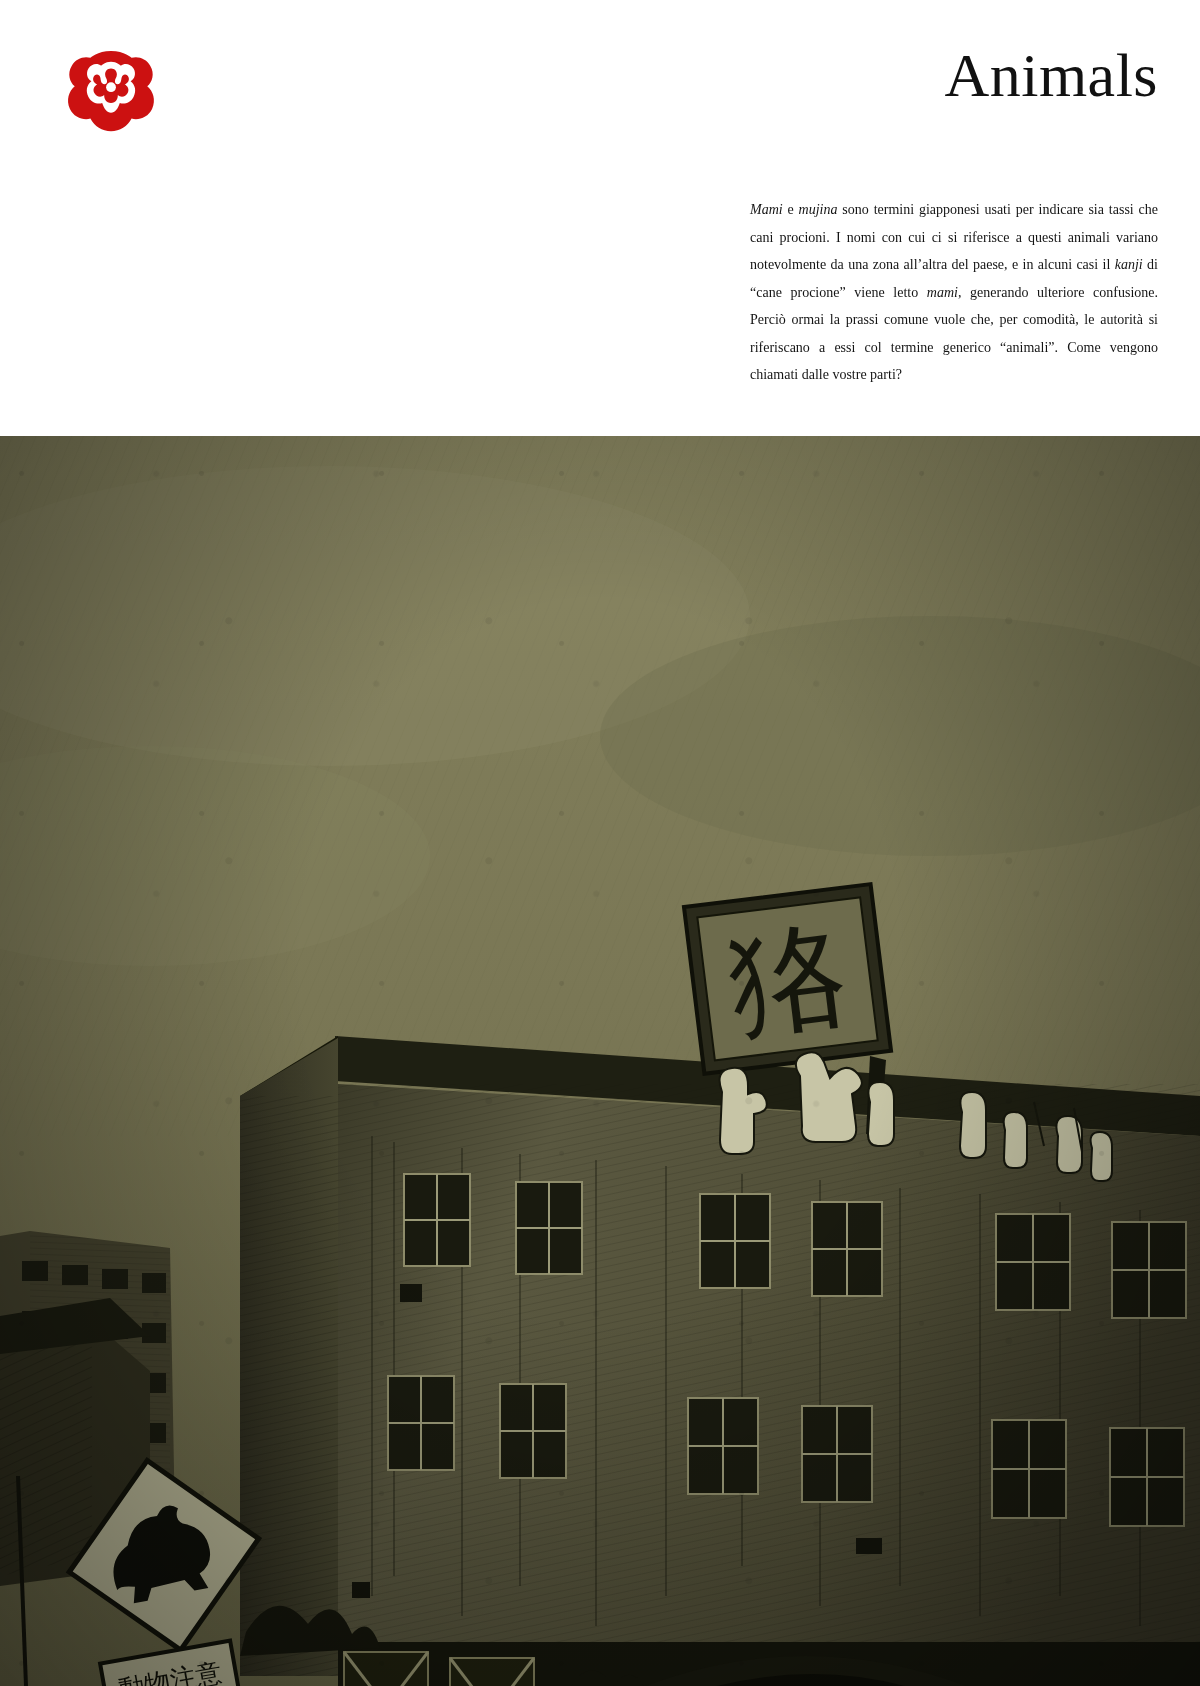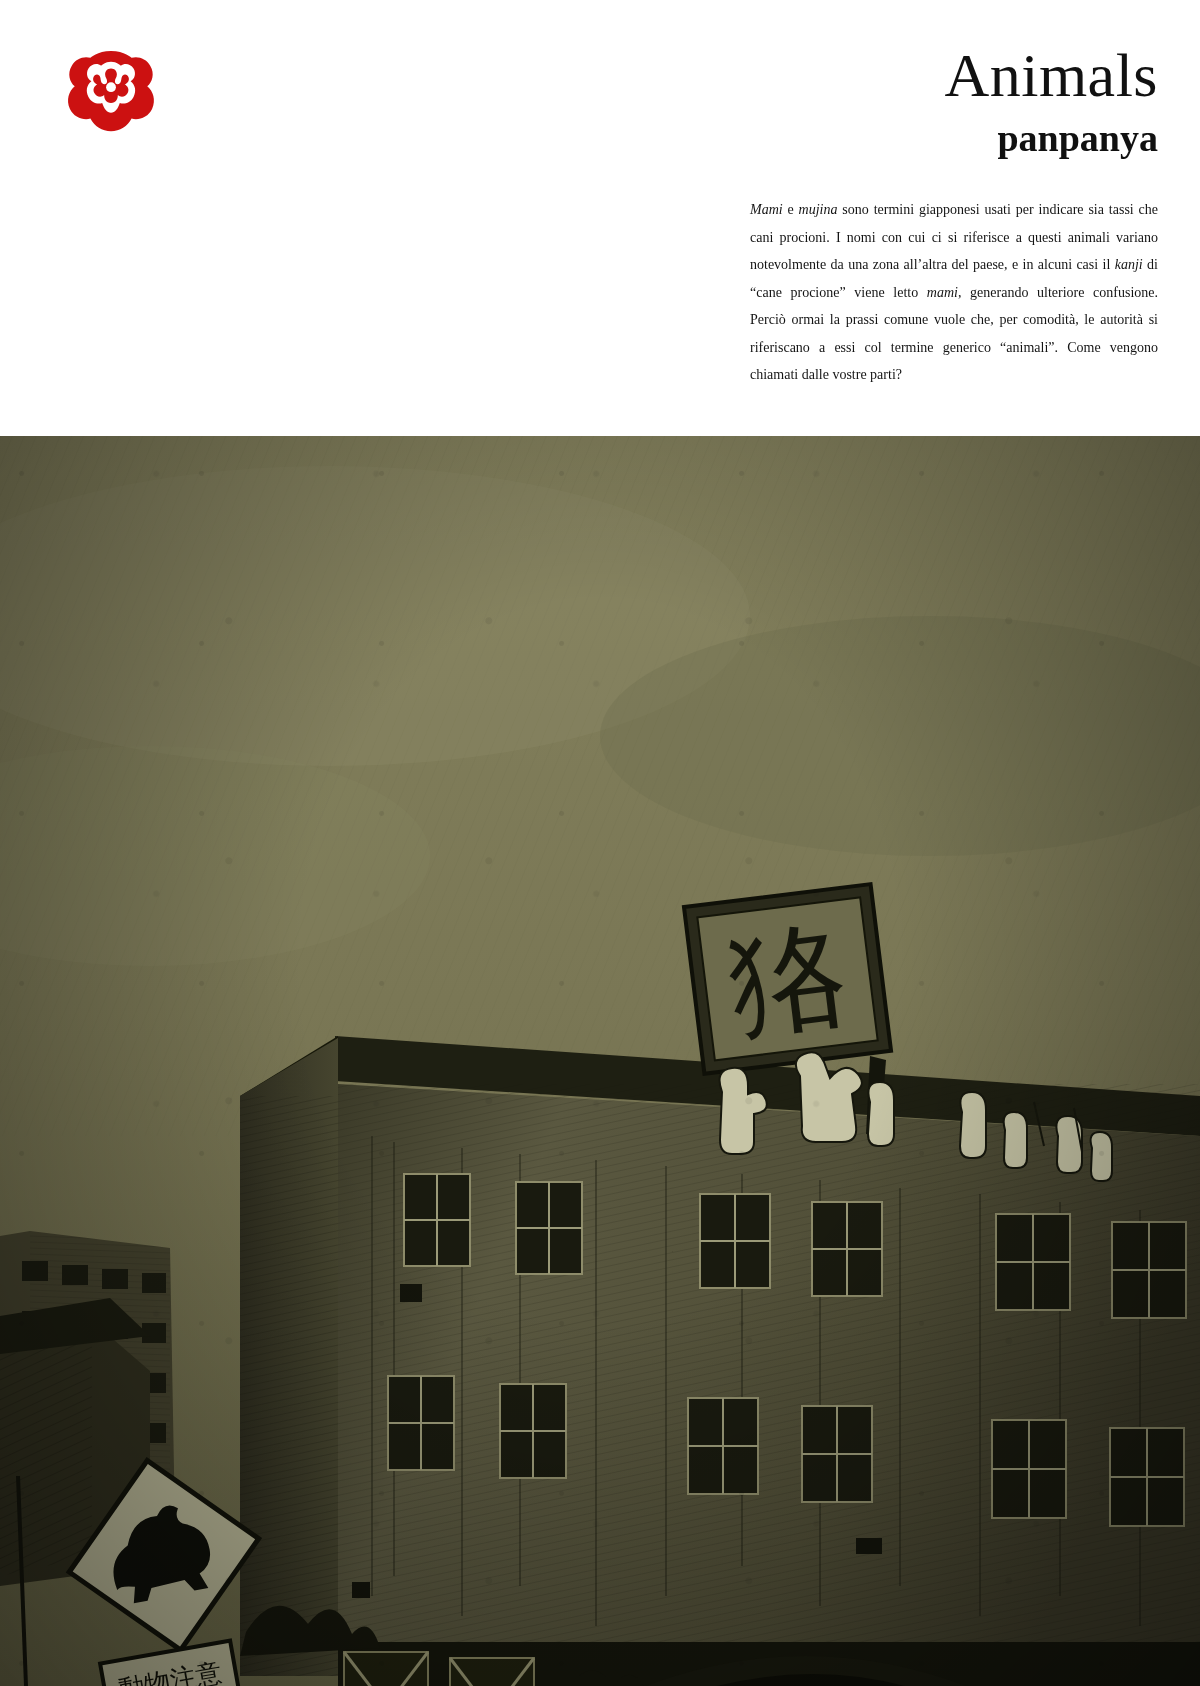--- a/index.html
+++ b/index.html
@@ -131,21 +131,20 @@
         </g>
         <g fill="#cc1111">
           <path d="M50 21 C46 21 44 24 44 27 C44 30 46 31 46 34 C46 37 43 38 41 36 C39 34 40 30 38 28 C36 26 33 27 32 30 C31 33 33 36 36 37 C33 39 31 42 33 46 C35 50 40 51 43 48 C43 52 45 56 50 56 C55 56 57 52 57 48 C60 51 65 50 67 46 C69 42 67 39 64 37 C67 36 69 33 68 30 C67 27 64 26 62 28 C60 30 61 34 59 36 C57 38 54 37 54 34 C54 31 56 30 56 27 C56 24 54 21 50 21 Z"></path>
         </g>
         <circle cx="50" cy="40" r="5" fill="#ffffff"></circle>
       </svg>
     </div>
 
     <div class="title-block">
       <h1 class="book-title">Animals</h1>
-      <div class="book-author">panpanya</div>
     </div>
 
     <div class="blurb"><em>Mami</em> e <em>mujina</em> sono termini giapponesi usati per indicare sia tassi che cani procioni. I nomi con cui ci si riferisce a questi animali variano notevolmente da una zona all’altra del paese, e in alcuni casi il <em>kanji</em> di “cane procione” viene letto <em>mami</em>, generando ulteriore confusione. Perciò ormai la prassi comune vuole che, per comodità, le autorità si riferiscano a essi col termine generico “animali”. Come vengono chiamati dalle vostre parti?</div>
   </div>
 
   <div class="artwork">
     <svg class="art-svg" viewBox="0 0 1200 1250" preserveAspectRatio="none" aria-hidden="true">
       <defs>
         <linearGradient id="skyGrad" x1="0" y1="0" x2="0" y2="1">
           <stop offset="0%" stop-color="#84815d"></stop>

